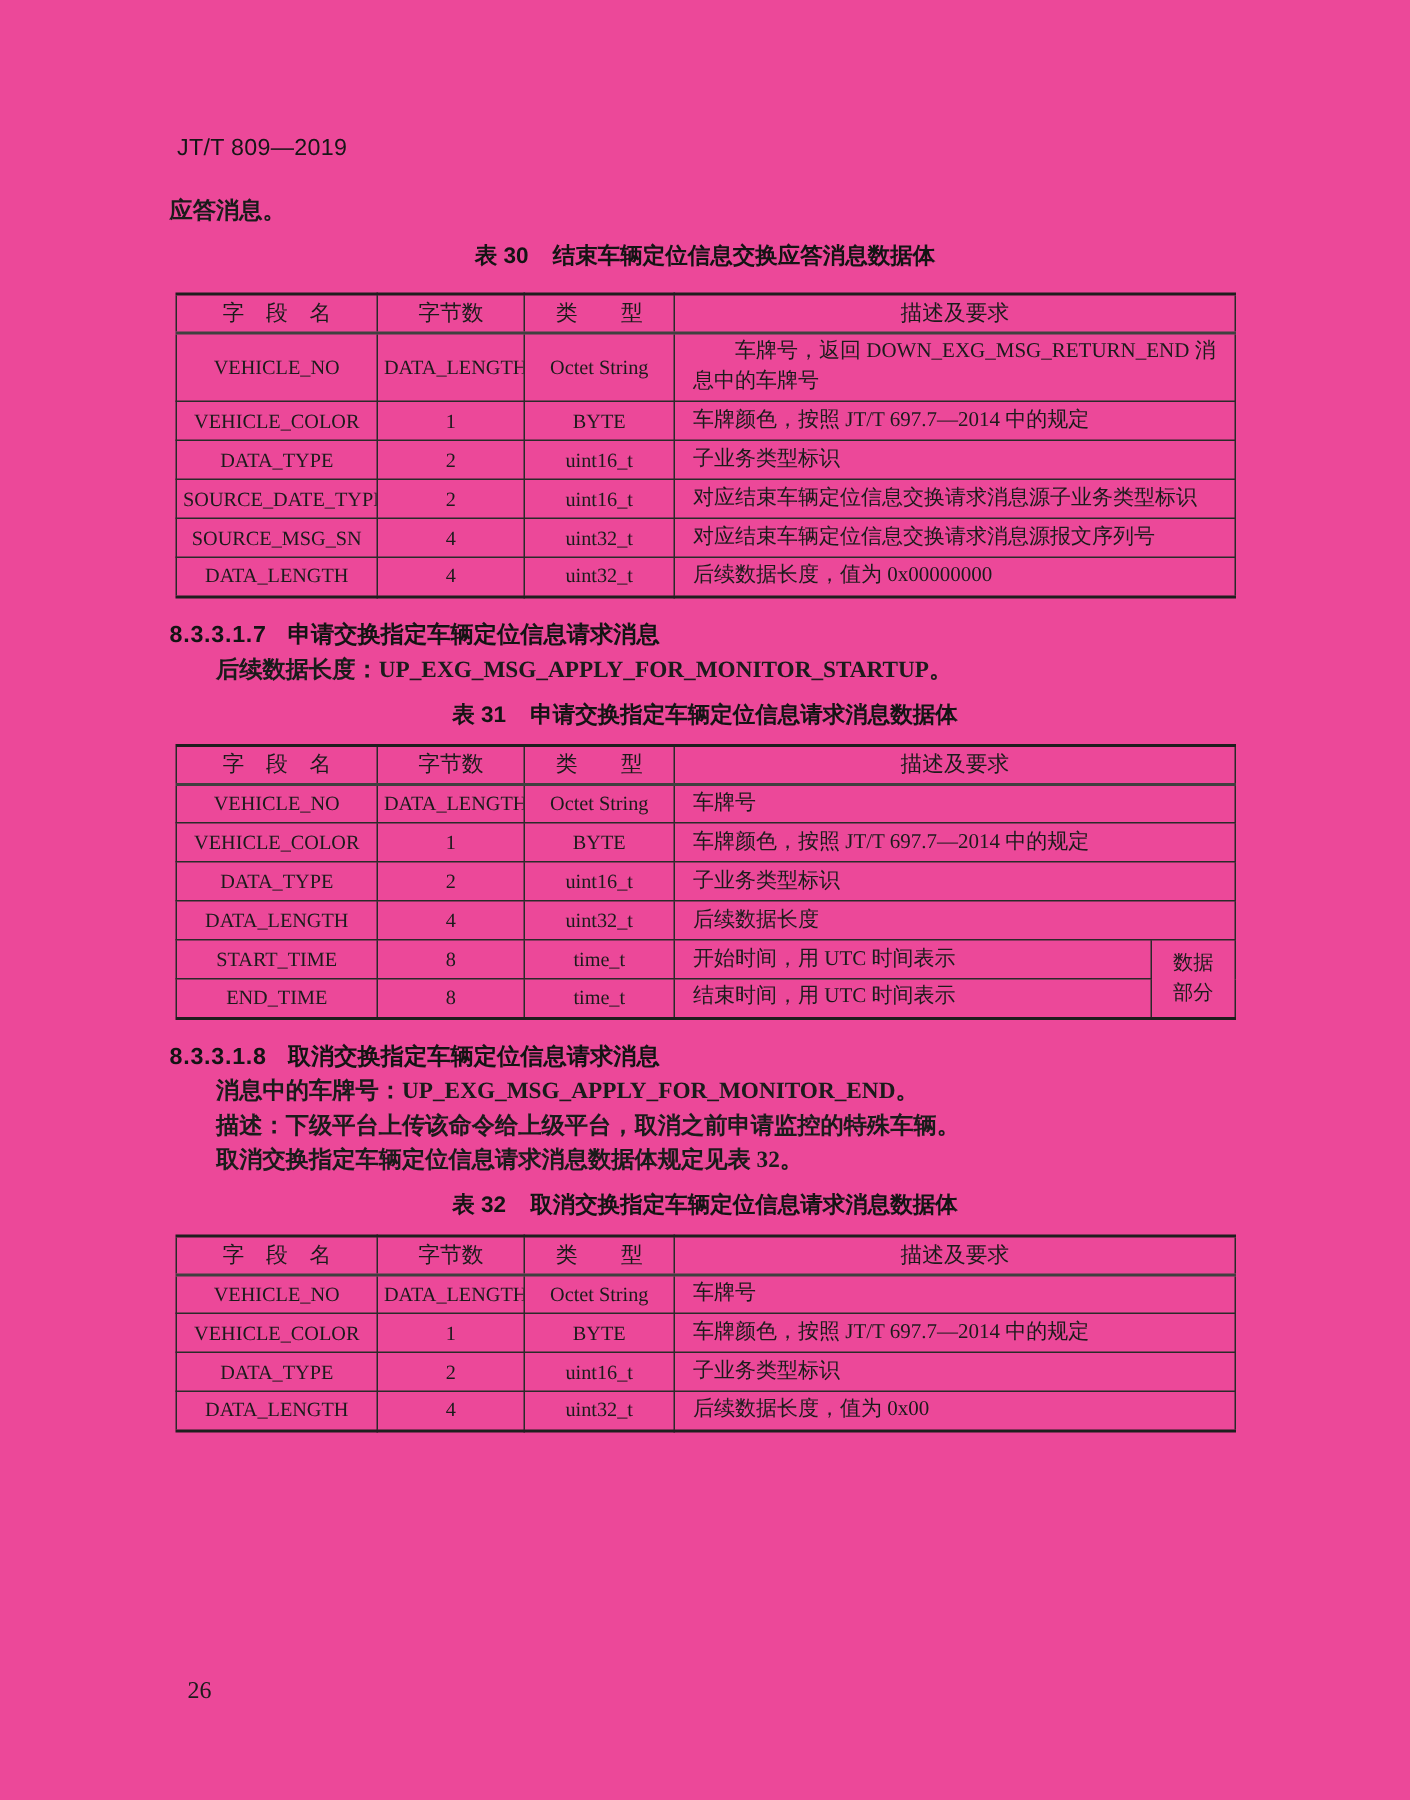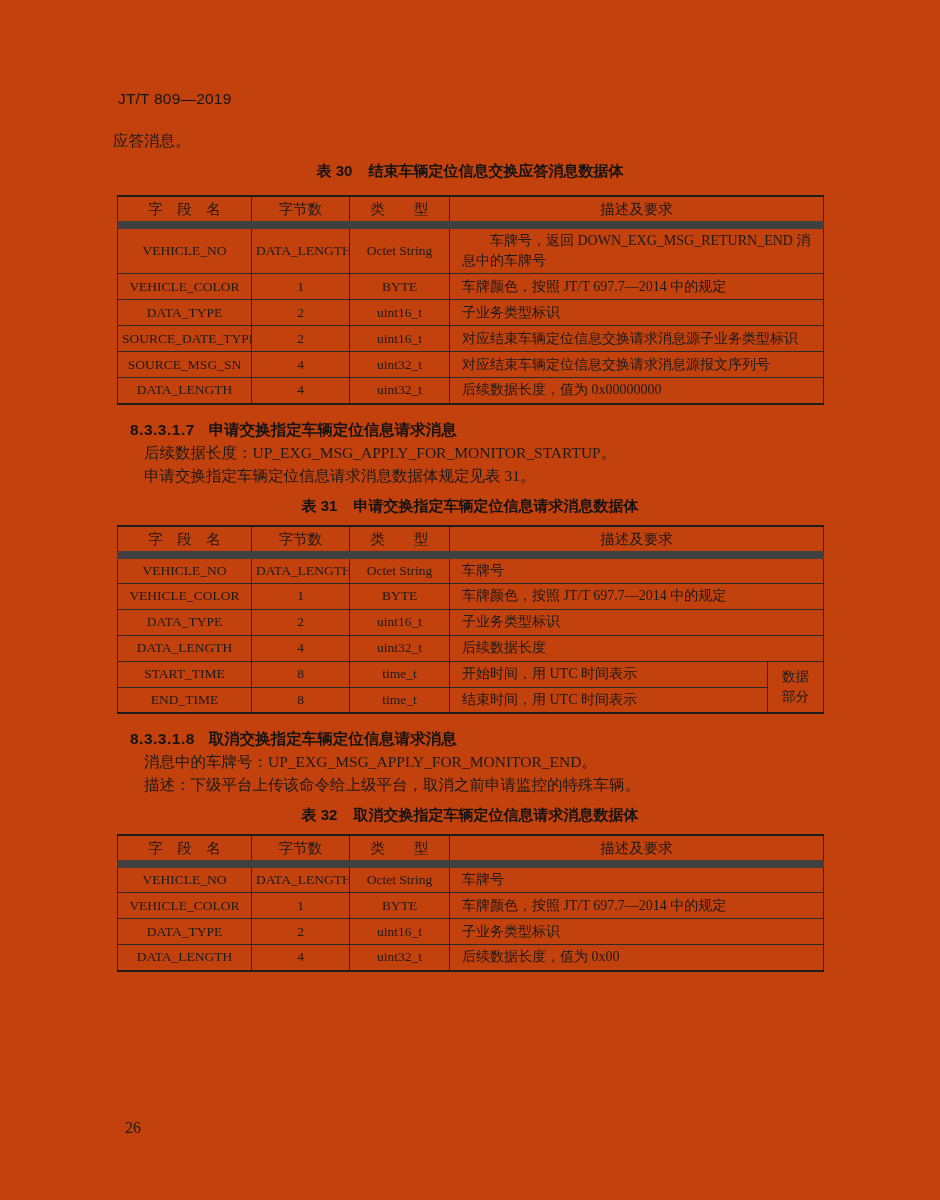--- a/index.html
+++ b/index.html
@@ -1,21 +1,21 @@
 <!DOCTYPE html>
 <html><head>
 <meta charset="utf-8">
 <style>
   * { box-sizing: border-box; }
   html, body { margin: 0; padding: 0; background: #ffffff; }
   .page {
     position: relative;
     width: 940px;
     height: 1200px;
-    background: #c2410c;
+    background: #ec4899;
     font-family: "Liberation Serif", "DejaVu Serif", serif;
     color: #1b1b1b;
     overflow: hidden;
   }
   .doc-header {
     position: absolute;
     left: 118px;
     top: 90px;
     font-family: "Liberation Sans", "DejaVu Sans", sans-serif;
     font-size: 15.5px;
@@ -26,35 +26,36 @@
     position: absolute;
     left: 113px;
     top: 129px;
     width: 714px;
   }
   .para {
     margin: 0;
     font-size: 15.5px;
     line-height: 23px;
     text-align: justify;
+    font-weight: bold;
   }
   .indent { text-indent: 2em; }
   .caption {
     margin: 8px 0 0 0;
     height: 22px;
     line-height: 22px;
     text-align: center;
     font-family: "Liberation Sans", "DejaVu Sans", sans-serif;
     font-weight: bold;
     font-size: 15px;
     color: #141414;
   }
   .caption .cap-label { margin-right: 16px; text-align: right; }
   .sec-heading {
-    margin: 13px 0 0 17px;
+    margin: 13px 0 0 0;
     font-family: "Liberation Sans", "DejaVu Sans", sans-serif;
     font-weight: bold;
     font-size: 15.5px;
     line-height: 23px;
     color: #141414;
   }
   .sec-heading .sec-num { margin-right: 14px; letter-spacing: 0.5px; }
   table.spec {
     border-collapse: collapse;
     table-layout: fixed;
@@ -67,21 +68,21 @@
   table.spec td {
     border: 1px solid #2a2a2a;
     padding: 2px 4px;
     vertical-align: middle;
     text-align: center;
     font-size: 13.5px;
     line-height: 20px;
     overflow: hidden;
   }
   table.spec tr.head td {
-    border-bottom: 8px solid #404040;
+    border-bottom: 2px solid #404040;
     font-size: 14.5px;
     height: 26px;
   }
   table.spec td.desc {
     text-align: left;
     padding-left: 12px;
     font-size: 14px;
   }
   table.spec td.desc.first-indent { text-indent: 2em; }
   table.spec tr { height: 26px; }
@@ -166,21 +167,20 @@
         <td>uint32_t</td>
         <td class="desc">后续数据长度，值为 0x00000000</td>
       </tr>
     </tbody>
       </table>
 
     <div class="sec-heading">
       <span class="sec-num">8.3.3.1.7</span><span>申请交换指定车辆定位信息请求消息</span>
     </div>
     <p class="para indent">后续数据长度：UP_EXG_MSG_APPLY_FOR_MONITOR_STARTUP。</p>
-    <p class="para indent">申请交换指定车辆定位信息请求消息数据体规定见表 31。</p>
 
     <div class="caption">
       <span class="cap-label">表 31</span><span>申请交换指定车辆定位信息请求消息数据体</span>
     </div>
 
     <table class="spec tight">
       <colgroup>
           <col style="width:134px">
           <col style="width:98px">
           <col style="width:100px">
@@ -235,20 +235,21 @@
         <td class="desc">结束时间，用 UTC 时间表示</td>
       </tr>
     </tbody>
       </table>
 
     <div class="sec-heading">
       <span class="sec-num">8.3.3.1.8</span><span>取消交换指定车辆定位信息请求消息</span>
     </div>
     <p class="para indent">消息中的车牌号：UP_EXG_MSG_APPLY_FOR_MONITOR_END。</p>
     <p class="para indent">描述：下级平台上传该命令给上级平台，取消之前申请监控的特殊车辆。</p>
+    <p class="para indent">取消交换指定车辆定位信息请求消息数据体规定见表 32。</p>
 
     <div class="caption">
       <span class="cap-label">表 32</span><span>取消交换指定车辆定位信息请求消息数据体</span>
     </div>
 
     <table class="spec tight">
       <colgroup>
           <col style="width:134px">
           <col style="width:98px">
           <col style="width:100px">

